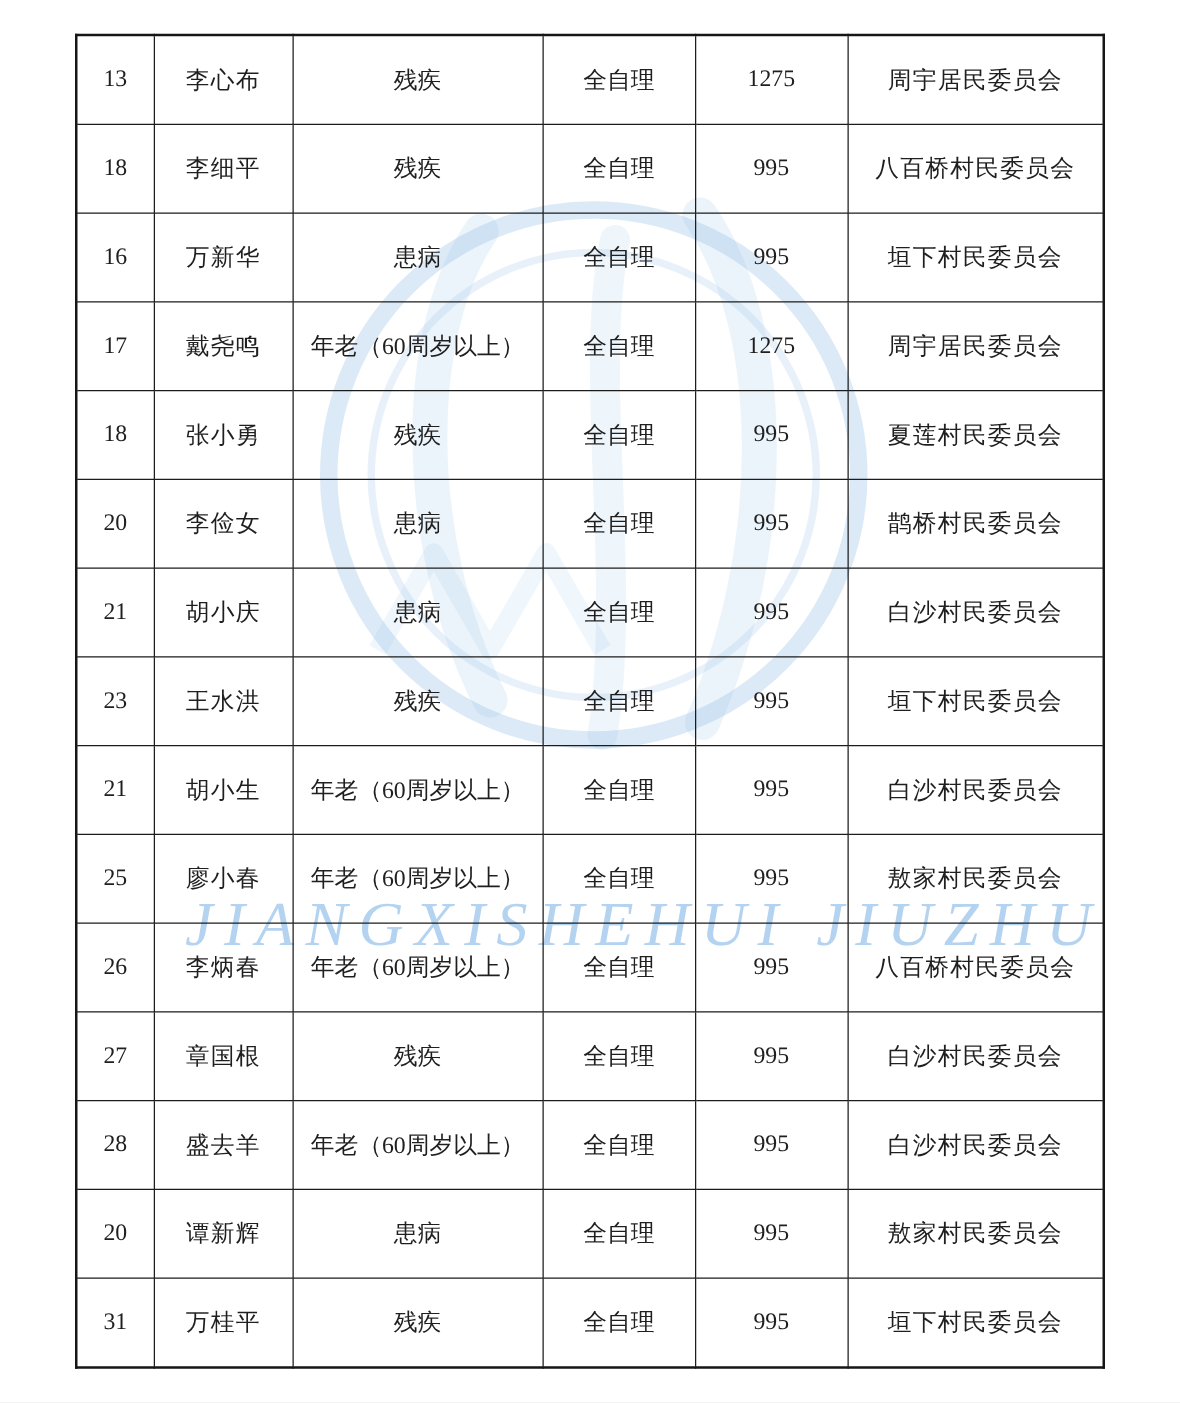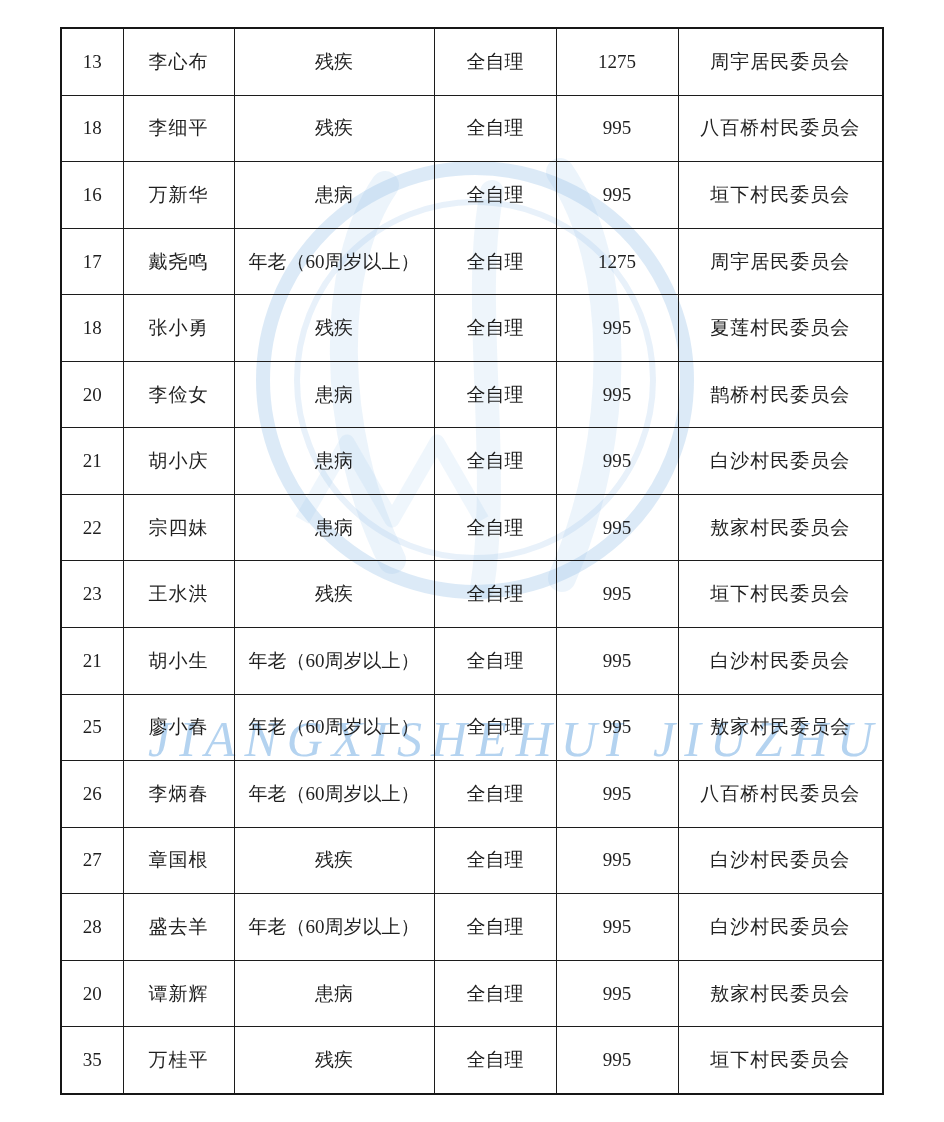--- a/index.html
+++ b/index.html
@@ -122,28 +122,20 @@
         </tr>
         <tr>
           <td class="c0">21</td>
           <td class="c1">胡小庆</td>
           <td class="c2">患病</td>
           <td class="c3">全自理</td>
           <td class="c4">995</td>
           <td class="c5">白沙村民委员会</td>
         </tr>
         <tr>
-          <td class="c0">22</td>
-          <td class="c1">宗四妹</td>
-          <td class="c2">患病</td>
-          <td class="c3">全自理</td>
-          <td class="c4">995</td>
-          <td class="c5">敖家村民委员会</td>
-        </tr>
-        <tr>
           <td class="c0">23</td>
           <td class="c1">王水洪</td>
           <td class="c2">残疾</td>
           <td class="c3">全自理</td>
           <td class="c4">995</td>
           <td class="c5">垣下村民委员会</td>
         </tr>
         <tr>
           <td class="c0">21</td>
           <td class="c1">胡小生</td>
@@ -186,21 +178,21 @@
         </tr>
         <tr>
           <td class="c0">20</td>
           <td class="c1">谭新辉</td>
           <td class="c2">患病</td>
           <td class="c3">全自理</td>
           <td class="c4">995</td>
           <td class="c5">敖家村民委员会</td>
         </tr>
         <tr>
-          <td class="c0">35</td>
+          <td class="c0">31</td>
           <td class="c1">万桂平</td>
           <td class="c2">残疾</td>
           <td class="c3">全自理</td>
           <td class="c4">995</td>
           <td class="c5">垣下村民委员会</td>
         </tr>
       </tbody>
   </table>
 
 </div>

